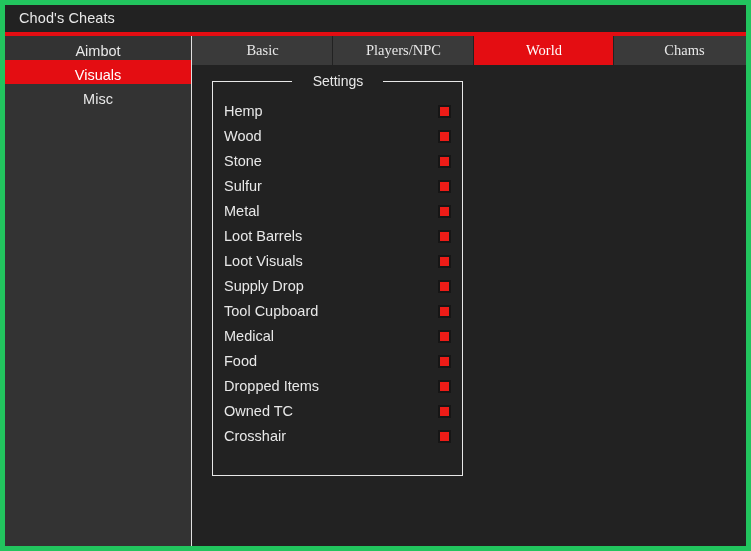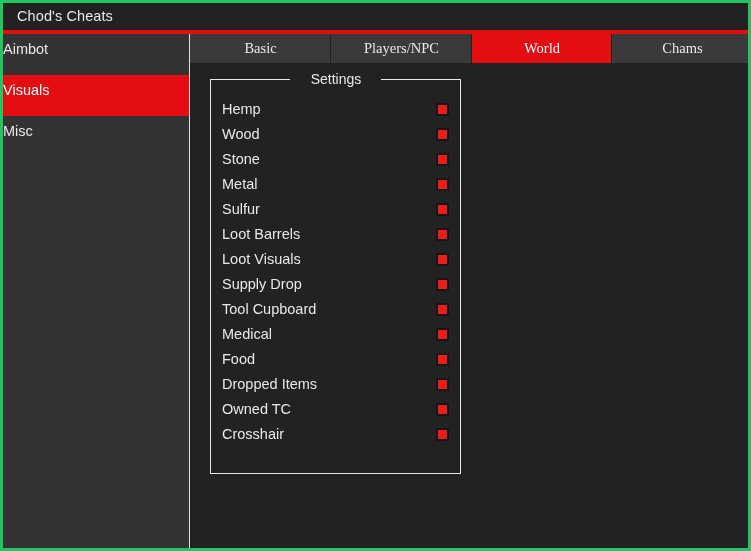--- a/index.html
+++ b/index.html
@@ -9,21 +9,21 @@
   }
   body {
     font-family: "Liberation Sans", sans-serif;
   }
   #app-window {
     position: relative;
     width: 751px;
     height: 551px;
     background: #222222;
     box-sizing: border-box;
-    border: 3px solid #22c55e;
+    border: 5px solid #22c55e;
     overflow: hidden;
   }
   
   #title-bar {
     position: absolute;
     left: 0;
     top: 0;
     width: 751px;
     height: 27px;
     background: #222222;
@@ -52,23 +52,23 @@
     left: 0;
     top: 31px;
     width: 186px;
     height: 519px;
     background: #333333;
     box-sizing: border-box;
   }
   .sidebar-item {
     position: relative;
     width: 186px;
-    height: 41px;
+    height: 24px;
     line-height: 30px;
-    text-align: left;
+    text-align: center;
     font-size: 14.5px;
     color: #e8e8e8;
     background: #333333;
     box-sizing: border-box;
     cursor: pointer;
     user-select: none;
   }
   .sidebar-item.active {
     background: #e40d12;
     color: #ffffff;
@@ -261,25 +261,25 @@
           </div>
           <div class="setting-row">
             <span class="setting-label">Wood</span>
             <div class="setting-checkbox"></div>
           </div>
           <div class="setting-row">
             <span class="setting-label">Stone</span>
             <div class="setting-checkbox"></div>
           </div>
           <div class="setting-row">
+            <span class="setting-label">Sulfur</span>
+            <div class="setting-checkbox"></div>
+          </div>
+          <div class="setting-row">
             <span class="setting-label">Metal</span>
-            <div class="setting-checkbox"></div>
-          </div>
-          <div class="setting-row">
-            <span class="setting-label">Sulfur</span>
             <div class="setting-checkbox"></div>
           </div>
           <div class="setting-row">
             <span class="setting-label">Loot Barrels</span>
             <div class="setting-checkbox"></div>
           </div>
           <div class="setting-row">
             <span class="setting-label">Loot Visuals</span>
             <div class="setting-checkbox"></div>
           </div>

